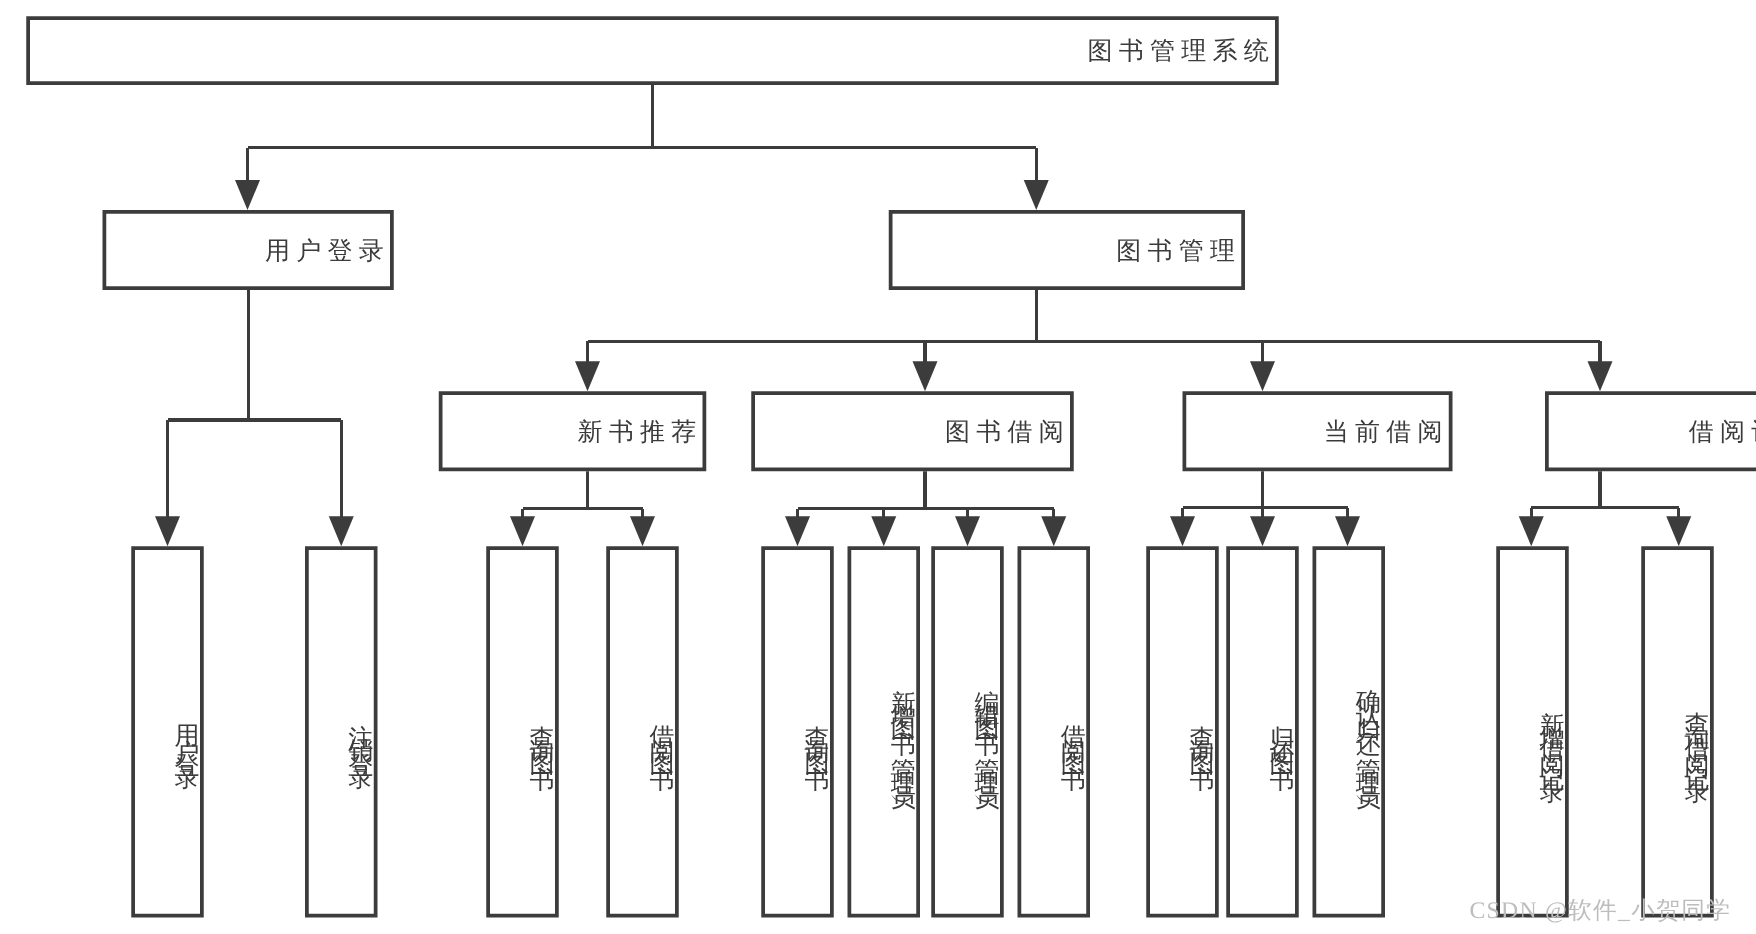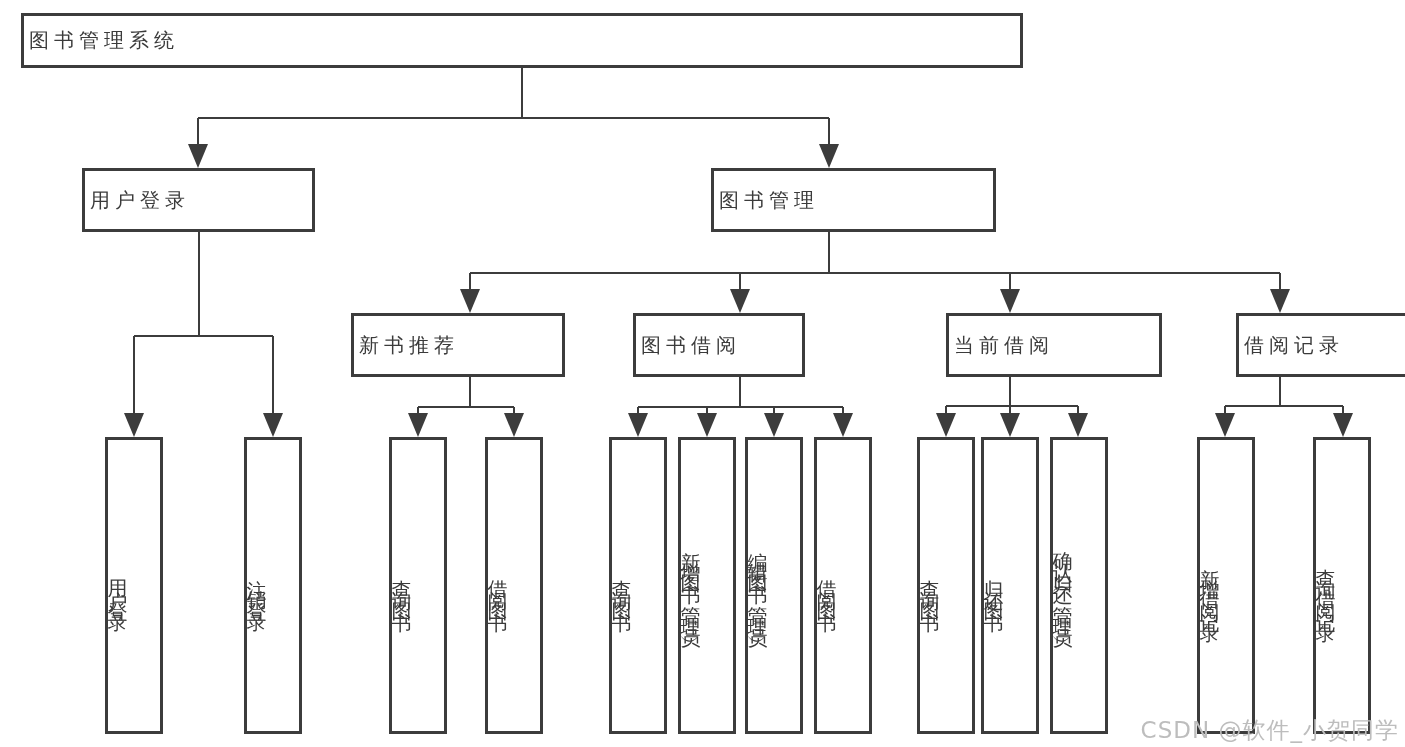--- a/index.html
+++ b/index.html
@@ -11,21 +11,21 @@
     overflow:hidden;
   }
   #wires{position:absolute;left:0;top:0;z-index:1;}
   .box{
     position:absolute;
     box-sizing:border-box;
     background:#ffffff;
     border:3px solid #3c3c3c;
     display:flex;
     align-items:center;
-    justify-content:flex-start;
+    justify-content:flex-end;
     z-index:2;
   }
   .h-label{
     font-size:20px;
     letter-spacing:5px;
     text-indent:5px;
     color:#3b3b3b;
     white-space:nowrap;
   }
   .v-label{
@@ -35,26 +35,27 @@
     letter-spacing:11px;
     color:#3b3b3b;
     line-height:1;
   }
   .leaf{top:437px;width:58px;height:297px;}
   .lvl2{top:168px;height:64px;}
   .lvl3{top:313px;height:64px;}
   #watermark{
     position:absolute;
     top:715px;
-    right:6px;
-    font-size:23px;
+    right:20px;
+    font-size:19px;
     color:#bdbdbd;
     letter-spacing:1px;
     z-index:3;
     white-space:nowrap;
+    font-family:Liberation Serif, serif;
   }
 </style>
 </head>
 <body>
 
 <div id="canvas">
 
   <svg id="wires" width="1405" height="747" viewBox="0 0 1405 747">
     <path d="M522 68 V118 M198 118 H829 M198 118 V146 M829 118 V146
              M199 232 V336 M134 336 H273 M134 336 V416 M273 336 V416
@@ -93,21 +94,21 @@
   <div class="box lvl2" style="left:82px;width:233px">
     <span class="h-label">用户登录</span>
   </div>
   <div class="box lvl2" style="left:711px;width:285px">
     <span class="h-label">图书管理</span>
   </div>
 
   <div class="box lvl3" style="left:351px;width:214px">
     <span class="h-label">新书推荐</span>
   </div>
-  <div class="box lvl3" style="left:633px;width:172px">
+  <div class="box lvl3" style="left:601px;width:258px">
     <span class="h-label">图书借阅</span>
   </div>
   <div class="box lvl3" style="left:946px;width:216px">
     <span class="h-label">当前借阅</span>
   </div>
   <div class="box lvl3" style="left:1236px;width:218px">
     <span class="h-label">借阅记录</span>
   </div>
 
   <div class="box leaf" style="left:105px">

